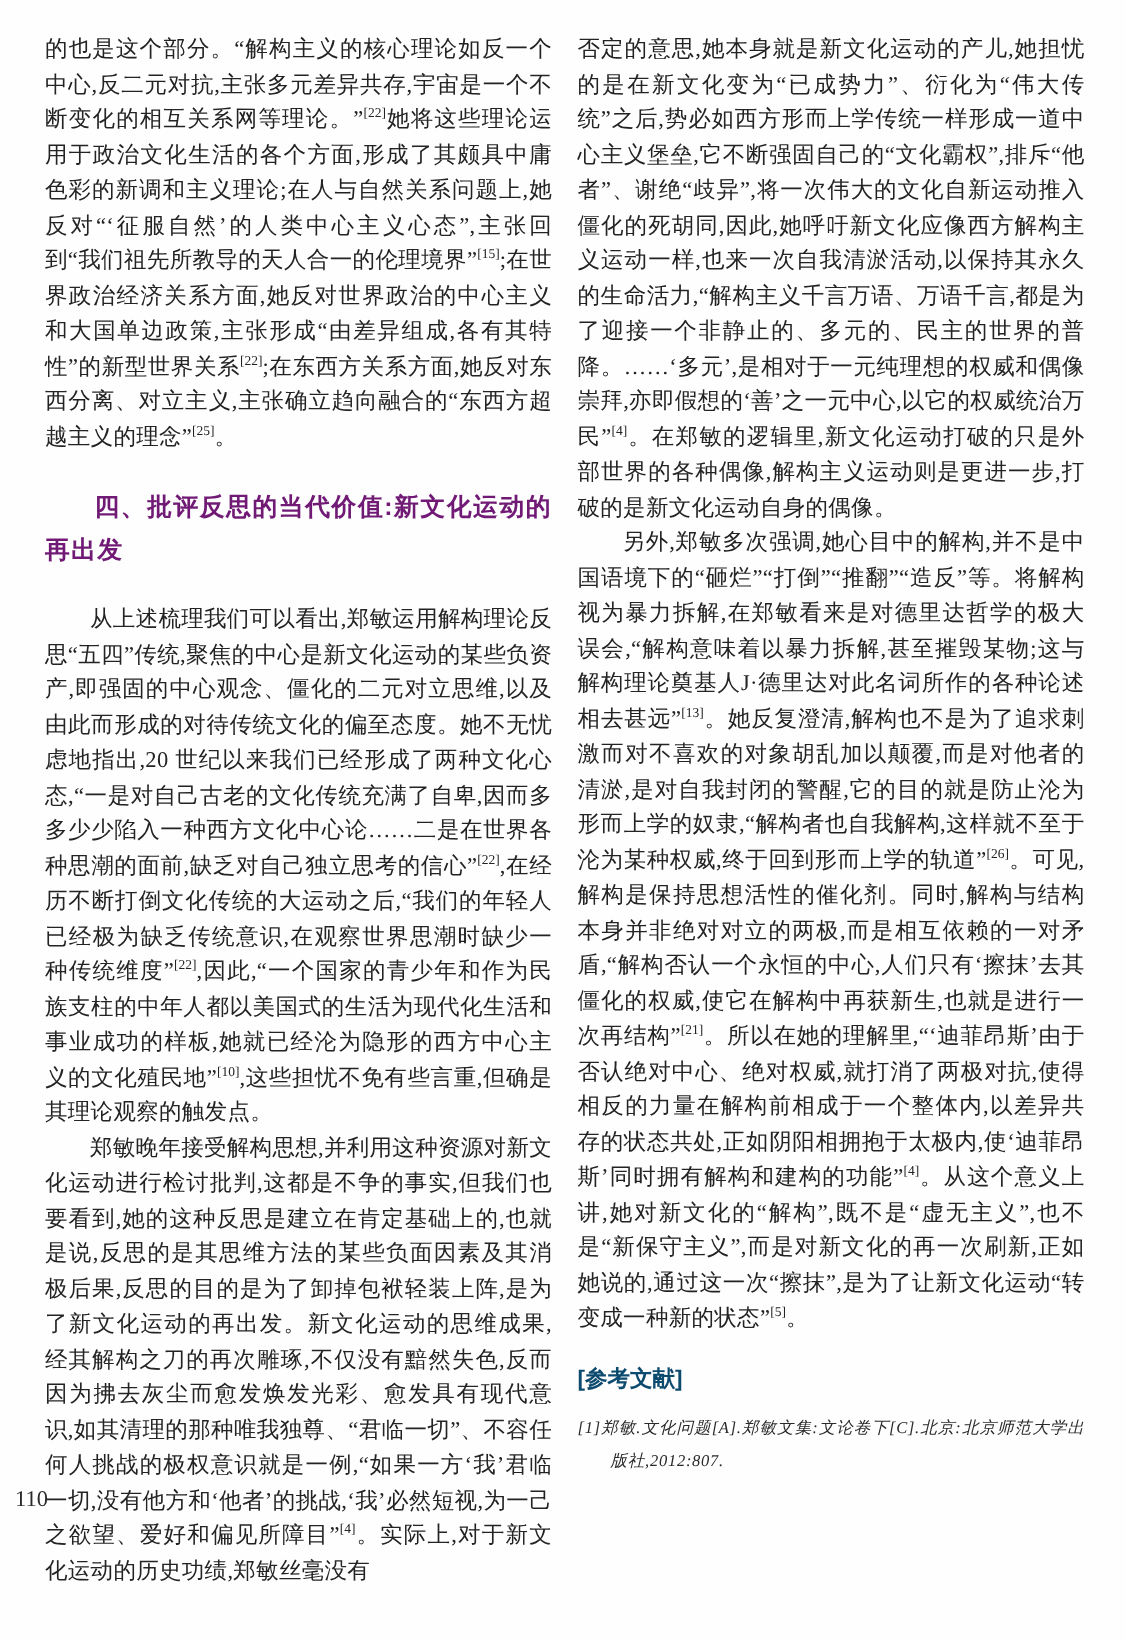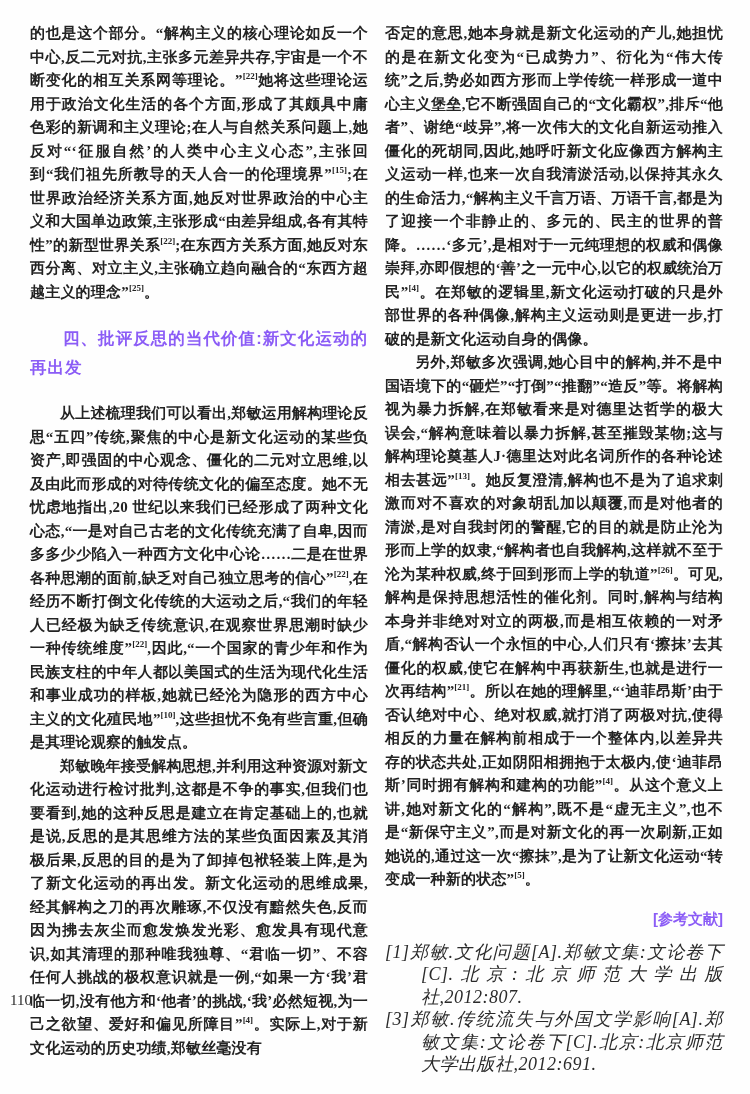--- a/index.html
+++ b/index.html
@@ -19,52 +19,51 @@
   }
   .col-left  { left: 30px; }
   .col-right { left: 385px; }
   .para {
     margin: 0;
     font-size: 15px;
     line-height: 23.5px;
     text-align: justify;
     text-indent: 2em;
     letter-spacing: 0.2px;
-    font-weight: bold;
   }
   .para.cont { text-indent: 0; }
   .para sup {
     font-size: 9px;
     line-height: 0;
     vertical-align: super;
     letter-spacing: 0;
   }
   .section-heading {
     margin: 20px 0 20px 0;
     font-family: "Liberation Sans", "DejaVu Sans", sans-serif;
     font-weight: bold;
     font-size: 16.5px;
     line-height: 29px;
     text-align: justify;
     text-indent: 2em;
-    color: #8b5cf6;
+    color: #701a75;
     letter-spacing: 1px;
   }
   .references { margin-top: 18px; }
   .references-heading {
-    text-align: right;
+    text-align: left;
     font-family: "Liberation Sans", "DejaVu Sans", sans-serif;
     font-weight: bold;
     font-size: 15px;
     margin: 8px 0 12px 0;
-    color: #8b5cf6;
+    color: #0c4a6e;
   }
   .ref-item {
     margin: 0;
-    font-size: 18px;
+    font-size: 11px;
     line-height: 22.5px;
     font-style: italic;
     text-align: justify;
     padding-left: 2em;
     text-indent: -2em;
     letter-spacing: 0.5px;
     color: #2a2a2a;
   }
   .page-number {
     position: absolute;
@@ -93,19 +92,18 @@
     <p class="para cont">否定的意思,她本身就是新文化运动的产儿,她担忧的是在新文化变为“已成势力”、衍化为“伟大传统”之后,势必如西方形而上学传统一样形成一道中心主义堡垒,它不断强固自己的“文化霸权”,排斥“他者”、谢绝“歧异”,将一次伟大的文化自新运动推入僵化的死胡同,因此,她呼吁新文化应像西方解构主义运动一样,也来一次自我清淤活动,以保持其永久的生命活力,“解构主义千言万语、万语千言,都是为了迎接一个非静止的、多元的、民主的世界的普降。……‘多元’,是相对于一元纯理想的权威和偶像崇拜,亦即假想的‘善’之一元中心,以它的权威统治万民”<sup>[4]</sup>。在郑敏的逻辑里,新文化运动打破的只是外部世界的各种偶像,解构主义运动则是更进一步,打破的是新文化运动自身的偶像。</p>
 
     <p class="para">另外,郑敏多次强调,她心目中的解构,并不是中国语境下的“砸烂”“打倒”“推翻”“造反”等。将解构视为暴力拆解,在郑敏看来是对德里达哲学的极大误会,“解构意味着以暴力拆解,甚至摧毁某物;这与解构理论奠基人J·德里达对此名词所作的各种论述相去甚远”<sup>[13]</sup>。她反复澄清,解构也不是为了追求刺激而对不喜欢的对象胡乱加以颠覆,而是对他者的清淤,是对自我封闭的警醒,它的目的就是防止沦为形而上学的奴隶,“解构者也自我解构,这样就不至于沦为某种权威,终于回到形而上学的轨道”<sup>[26]</sup>。可见,解构是保持思想活性的催化剂。同时,解构与结构本身并非绝对对立的两极,而是相互依赖的一对矛盾,“解构否认一个永恒的中心,人们只有‘擦抹’去其僵化的权威,使它在解构中再获新生,也就是进行一次再结构”<sup>[21]</sup>。所以在她的理解里,“‘迪菲昂斯’由于否认绝对中心、绝对权威,就打消了两极对抗,使得相反的力量在解构前相成于一个整体内,以差异共存的状态共处,正如阴阳相拥抱于太极内,使‘迪菲昂斯’同时拥有解构和建构的功能”<sup>[4]</sup>。从这个意义上讲,她对新文化的“解构”,既不是“虚无主义”,也不是“新保守主义”,而是对新文化的再一次刷新,正如她说的,通过这一次“擦抹”,是为了让新文化运动“转变成一种新的状态”<sup>[5]</sup>。</p>
 
     <div class="references">
       <div class="references-heading">[参考文献]</div>
 
       <p class="ref-item">[1]郑敏.文化问题[A].郑敏文集:文论卷下[C].北京:北京师范大学出版社,2012:807.</p>
 
 
-      <p class="ref-item">[3]郑敏.传统流失与外国文学影响[A].郑敏文集:文论卷下[C].北京:北京师范大学出版社,2012:691.</p>
     </div>
   </div>
 
   <div class="page-number">110</div>
 
 </div>
 
 </body></html>

